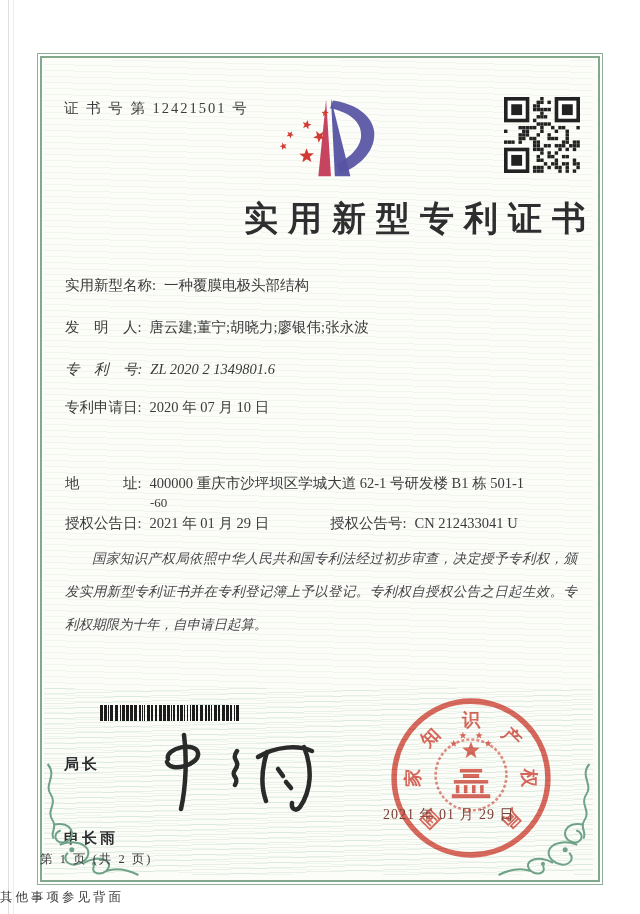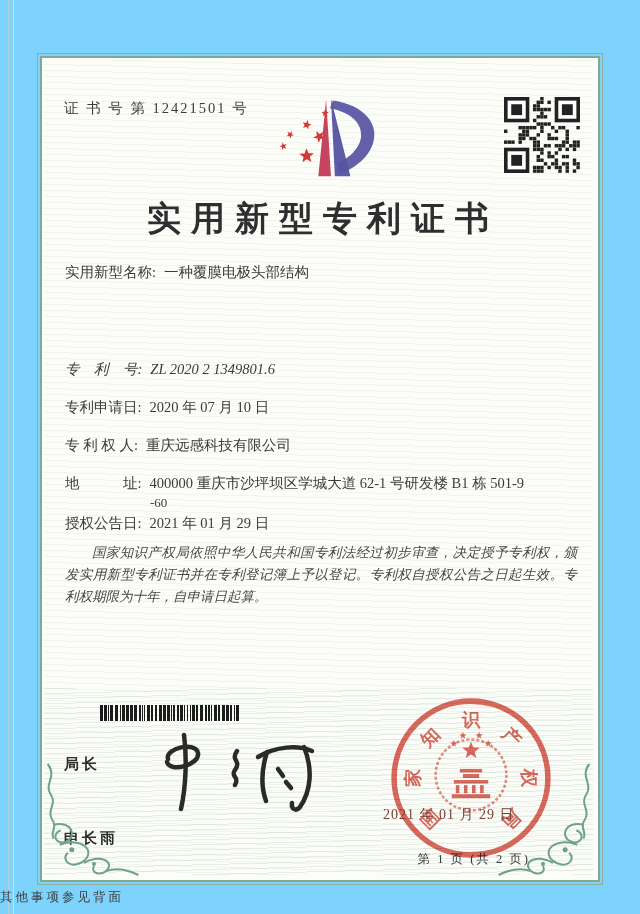--- a/index.html
+++ b/index.html
@@ -1,42 +1,42 @@
 <!DOCTYPE html>
 <html><head>
 <meta charset="utf-8">
 <style>
   html,body{margin:0;padding:0;background:#eceeea;}
-  .page{position:relative;width:640px;height:914px;background:#7dd3fc;overflow:hidden;
+  .page{position:relative;width:640px;height:914px;background:#ffffff;overflow:hidden;
         font-family:"Liberation Serif","DejaVu Serif",serif;color:#3a3a3c;}
   .scan-edge{position:absolute;left:8px;top:0;height:100%;width:4px;
         border-left:1px solid #ccd3ca;border-right:1px solid #e4e8e1;opacity:.7;}
   .cert-border{position:absolute;left:40px;top:56px;width:556px;height:822px;
         border:2.5px solid #82a88e;outline:1px solid #8fae97;outline-offset:2px;background:#fcfdf8;}
   .guilloche{position:absolute;left:44px;top:60px;width:549px;height:815px;pointer-events:none;
         background:
           repeating-linear-gradient(1.5deg, rgba(130,175,145,.10) 0 1px, rgba(0,0,0,0) 1px 6px);}
   .guilloche2{position:absolute;left:44px;top:688px;width:549px;height:187px;pointer-events:none;
         background:
           repeating-linear-gradient(-1.5deg, rgba(120,170,140,.16) 0 1px, rgba(0,0,0,0) 1px 5px);}
   .abs{position:absolute;}
   .certno{left:64px;top:99px;font-size:14.5px;letter-spacing:2px;color:#3c3c3e;}
-  .title{left:40px;top:196px;width:556px;text-align:center;font-size:34px;font-weight:700;
+  .title{left:40px;top:196px;width:556px;text-align:right;font-size:34px;font-weight:700;
          letter-spacing:10px;text-indent:10px;color:#2e2e30;}
   .frow{left:65px;width:520px;font-size:14.5px;color:#3b3b3d;white-space:nowrap;}
   .frow .val{margin-left:8px;}
   .addr2{left:150px;font-size:13px;}
   .grant2{position:absolute;left:265px;top:0;}
-  .paras{left:65px;top:542px;width:512px;font-size:13.5px;line-height:22px;
+  .paras{left:65px;top:542px;width:512px;font-size:13.5px;line-height:33px;
          font-style:italic;color:#46464a;text-align:justify;}
   .paras p{margin:0;text-indent:2em;}
   .commissioner{left:64px;font-family:"Liberation Sans","DejaVu Sans",sans-serif;
          font-weight:600;font-size:15px;letter-spacing:3px;color:#2d2d2f;text-align:center;}
   .seal-date{left:383px;top:806px;font-size:14px;color:#7c4038;letter-spacing:1px;z-index:6;}
-  .pagefoot{left:40px;top:851px;width:490px;text-align:right;font-size:12.5px;letter-spacing:2px;}
+  .pagefoot{left:40px;top:851px;width:490px;text-align:left;font-size:12.5px;letter-spacing:2px;}
   .backnote{left:0;top:889px;width:604px;font-size:12.5px;letter-spacing:3px;color:#3b3b3d;}
   svg{display:block;}
   .sealwrap{left:385px;top:692px;z-index:5;mix-blend-mode:multiply;}
 </style>
 </head>
 <body>
 
 <div class="page">
 
   <div class="scan-edge"></div>
@@ -178,38 +178,41 @@
         <rect x="54.285714285714285" y="3.619047619047619" width="18.095238095238095" height="18.095238095238095" fill="#fff"></rect>
         <rect x="57.904761904761905" y="7.238095238095238" width="10.857142857142858" height="10.857142857142858" fill="#222"></rect>
         <rect x="0" y="50.666666666666664" width="25.333333333333332" height="25.333333333333332" fill="#222"></rect>
         <rect x="3.619047619047619" y="54.285714285714285" width="18.095238095238095" height="18.095238095238095" fill="#fff"></rect>
         <rect x="7.238095238095238" y="57.904761904761905" width="10.857142857142858" height="10.857142857142858" fill="#222"></rect>
       </svg>
   </div>
 
   <div class="abs title">实用新型专利证书</div>
 
-  <div class="abs frow" style="top:263px;">
+  <div class="abs frow" style="top:276px;">
     <span>实用新型名称:</span><span class="val">一种覆膜电极头部结构</span>
+  </div>
+  <div class="abs frow" style="top:318px;">
+    <span>发　明　人:</span><span class="val">唐云建;董宁;胡晓力;廖银伟;张永波</span>
   </div>
   <div class="abs frow" style="top:360px;font-style:italic;">
     <span>专　利　号:</span><span class="val">ZL 2020 2 1349801.6</span>
   </div>
   <div class="abs frow" style="top:398px;">
     <span>专利申请日:</span><span class="val">2020 年 07 月 10 日</span>
   </div>
-  <div class="abs frow" style="top:436px;">
-    <span>专 利 权 人:</span><span class="val">重庆远感科技有限公司</span>
-  </div>
   <div class="abs frow" style="top:474px;">
-    <span>地　　　址:</span><span class="val">400000  重庆市沙坪坝区学城大道 62-1 号研发楼 B1 栋 501-9</span>
+    <span>地　　　址:</span><span class="val">400000  重庆市沙坪坝区学城大道 62-1 号研发楼 B1 栋 501-1</span>
   </div>
   <div class="abs addr2" style="top:495px;">-60</div>
   <div class="abs frow" style="top:514px;">
     <span>授权公告日:</span><span class="val">2021 年 01 月 29 日</span>
+    <span class="grant2">
+      <span>授权公告号:</span><span class="val">CN 212433041 U</span>
+    </span>
   </div>
 
   <div class="abs paras">
     <p>国家知识产权局依照中华人民共和国专利法经过初步审查，决定授予专利权，颁发实用新型专利证书并在专利登记簿上予以登记。专利权自授权公告之日起生效。专利权期限为十年，自申请日起算。</p>
   </div>
 
   <div class="abs" style="left:100px;top:705px;">
     <svg id="barcode-svg" width="142" height="16" viewBox="0 0 142 16">
         <rect x="0" y="0" width="3" height="16" fill="#1c1c1c"></rect>
         <rect x="4" y="0" width="3" height="16" fill="#1c1c1c"></rect>

